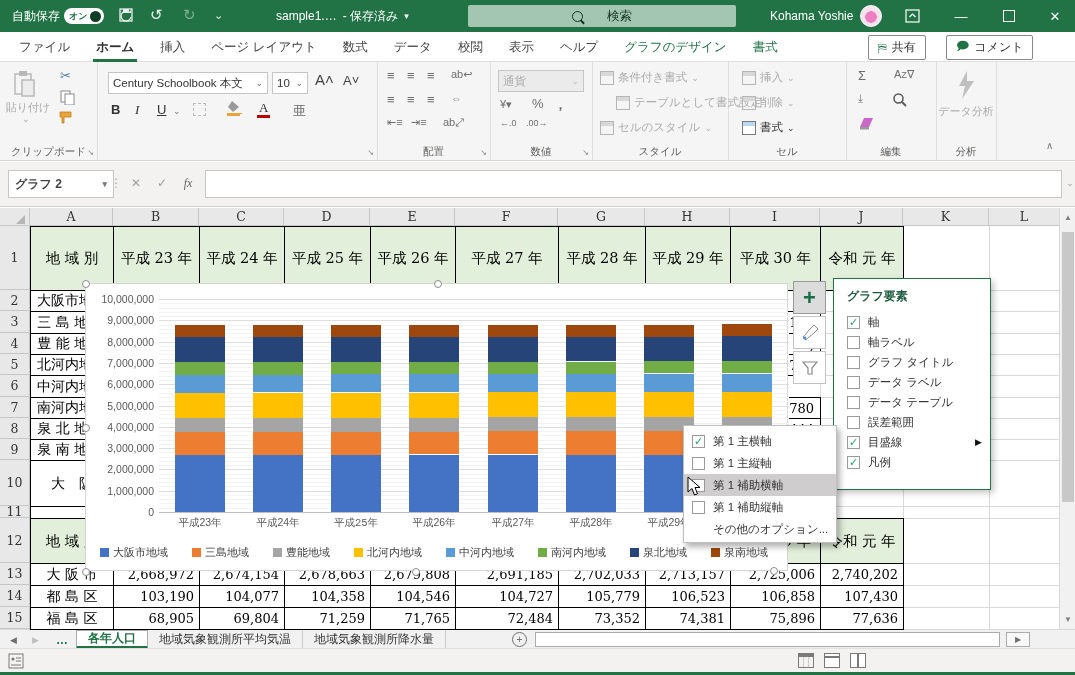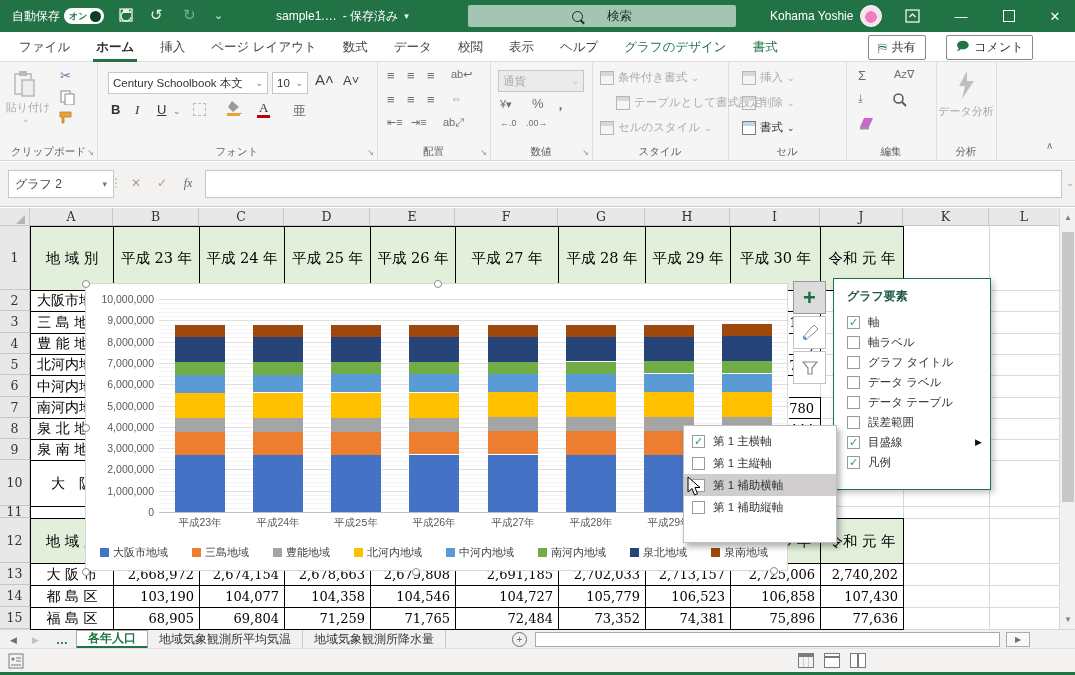--- a/index.html
+++ b/index.html
@@ -42,21 +42,21 @@
     padding:0 4px;justify-content:space-between;box-sizing:border-box;}
   .glyph{position:absolute;font-size:13px;color:#6E6E6E;}
   .sm{font-size:11px;}
   .colorbar{position:absolute;height:3px;width:13px;}
   .stylerow{position:absolute;display:flex;align-items:center;gap:4px;font-size:11.5px;color:#ABABAB;white-space:nowrap;}
   .boxicon{width:12px;height:12px;border:1px solid #B5B5B5;background:
     linear-gradient(#D8D8D8 0 4px,transparent 4px);}
   
   #formulabar{left:0;top:162px;width:1075px;height:45px;background:#F3F2F1;border-bottom:1px solid #D0CECE;}
   #namebox{position:absolute;left:8px;top:8px;width:92px;height:26px;background:#fff;border:1px solid #C8C6C4;
-    display:flex;align-items:center;justify-content:space-between;padding:0 6px;font-size:12px;color:#444;}
+    display:flex;align-items:center;justify-content:space-between;padding:0 6px;font-size:12px;color:#444;font-weight:bold;}
   #fxinput{position:absolute;left:205px;top:8px;width:855px;height:26px;background:#fff;border:1px solid #C8C6C4;}
   .fbtn{position:absolute;top:8px;height:26px;display:flex;align-items:center;justify-content:center;width:24px;color:#A19F9D;font-size:12px;}
   
   .colhdr,.rowhdr{position:absolute;box-sizing:border-box;background:#E8E8E8;border-right:1px solid #C6C6C6;
     border-bottom:1px solid #C6C6C6;display:flex;align-items:center;justify-content:center;
     font-family:"DejaVu Serif","Liberation Serif",serif;font-size:12.5px;color:#333;}
   .gl{position:absolute;background:#D9D9D9;}
   .gc{position:absolute;box-sizing:border-box;font-family:"DejaVu Serif","Liberation Serif",serif;color:#000;
     display:flex;align-items:center;overflow:hidden;background:#fff;z-index:1;white-space:pre;}
   .green{background:#E2EFDA;border:1px solid #000;justify-content:center;font-size:14.5px;}
@@ -216,21 +216,20 @@
       <div class="glyph sm" style="left:76px;top:44px;color:#777;font-size:9px;">⌄</div>
       <div class="abs" style="left:96px;top:41px;width:13px;height:13px;border:1px dashed #BBB;"></div>
       <svg class="abs" style="left:130px;top:38px;" width="16" height="14" viewBox="0 0 16 14">
         <path d="M5 1 L12 7 L6 12 L1 7 Z" fill="#9A9A9A"></path>
           <rect x="1" y="13" width="14" height="3" fill="#E8A33D"></rect>
       </svg>
       <div class="colorbar" style="left:130px;top:51px;background:#E8A33D;"></div>
       <div class="glyph" style="left:162px;top:38px;color:#333;font-family:'Liberation Serif',serif;">A</div>
       <div class="colorbar" style="left:160px;top:53px;background:#C00000;"></div>
       <div class="glyph gray" style="left:196px;top:40px;">亜</div>
-      <div class="rglabel">フォント</div>
       <div class="dlg">↘</div>
     </div>
 
     <div class="rgroup" style="left:377px;width:113px;">
       <div class="glyph gray" style="left:10px;top:6px;">≡</div>
       <div class="glyph gray" style="left:30px;top:6px;">≡</div>
       <div class="glyph gray" style="left:50px;top:6px;">≡</div>
       <div class="glyph gray sm" style="left:74px;top:6px;">ab↩</div>
       <div class="glyph gray" style="left:10px;top:30px;">≡</div>
       <div class="glyph gray" style="left:30px;top:30px;">≡</div>
@@ -700,20 +699,23 @@
           <span>第 1 主縦軸</span>
         </div>
         <div class="aitem hl">
           <span class="cb"></span>
           <span>第 1 補助横軸</span>
         </div>
         <div class="aitem">
           <span class="cb"></span>
           <span>第 1 補助縦軸</span>
         </div>
+        <div class="aitem nobox">
+          <span>その他のオプション...</span>
+        </div>
       </div>
   </div>
 
   <svg id="cursor" width="15" height="21" viewBox="0 0 15 21">
     <path d="M1 1 L1 16 L5 12.5 L7.5 19 L10.5 17.8 L8 11.5 L13 11.5 Z" fill="#fff" stroke="#000" stroke-width="1"></path>
   </svg>
 
   <div class="abs" id="vscroll">
     <div class="varrow" style="top:0;">▲</div>
     <div id="vthumb"></div>

